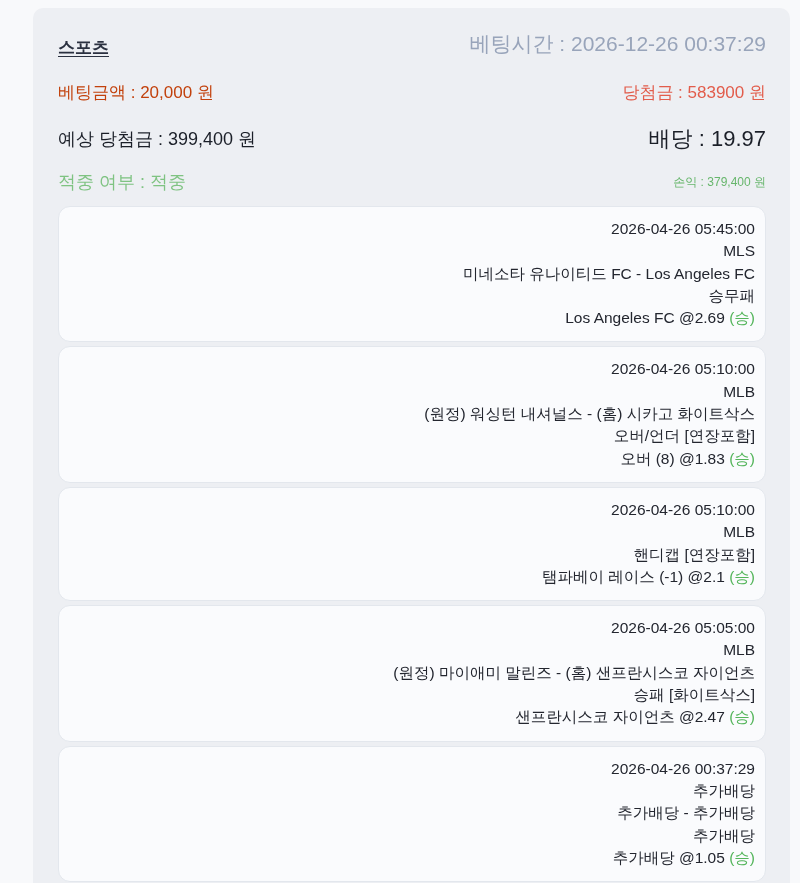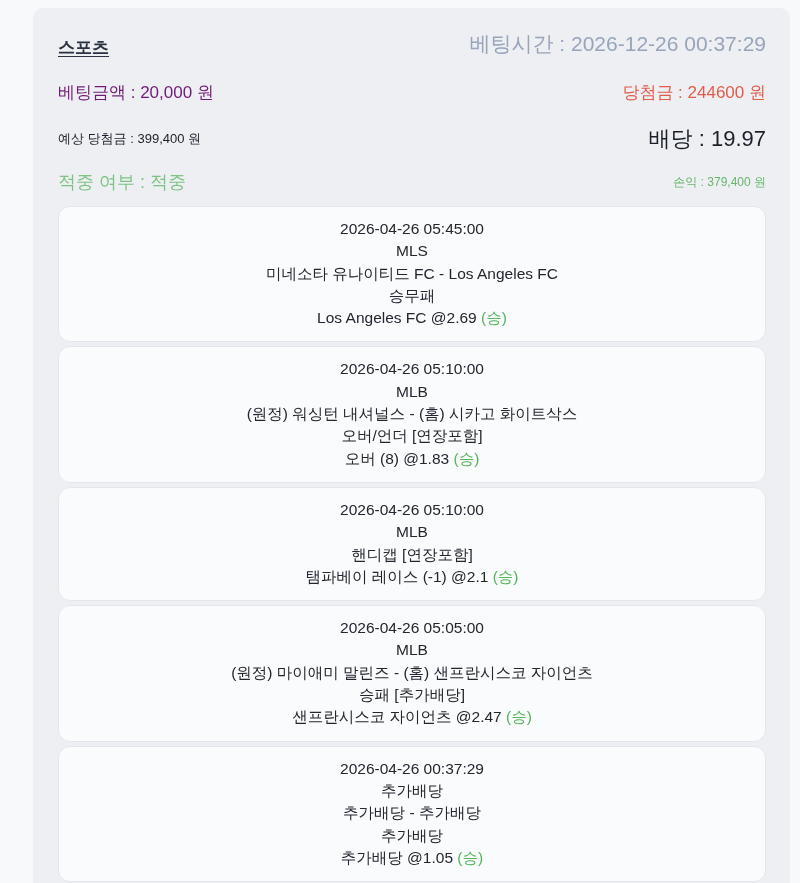--- a/index.html
+++ b/index.html
@@ -35,29 +35,29 @@
     padding-top: 6px;
     cursor: pointer;
   }
   .bet-time {
     font-size: 21px;
     font-weight: 400;
     color: #98a4ba;
   }
   .bet-amount {
     font-size: 17px;
-    color: #701a75;
+    color: #c2410c;
   }
   .win-amount {
     font-size: 17px;
     font-weight: 500;
     color: #e25c4b;
   }
   .expected-win {
-    font-size: 13px;
+    font-size: 18px;
     font-weight: 500;
     color: #1b1f28;
   }
   .odds {
     font-size: 22px;
     font-weight: 500;
     color: #1b1f28;
   }
   .hit-status {
     font-size: 18px;
@@ -68,21 +68,21 @@
     font-size: 12px;
     font-weight: 500;
     color: #67b66c;
   }
   .cards { display: flex; flex-direction: column; gap: 4px; }
   .bet-card {
     background: #fafbfd;
     border: 1px solid #e3e7ed;
     border-radius: 12px;
     padding: 11px 10px 12px 10px;
-    text-align: center;
+    text-align: right;
   }
   .bet-card .line {
     font-size: 15.5px;
     line-height: 22.3px;
     color: #23262f;
   }
   .result {
     color: #54b55b;
   }
 </style>
@@ -91,21 +91,21 @@
 
 <div class="panel">
 
   <div class="hrow hrow-1">
     <span class="category">스포츠</span>
     <span class="bet-time">베팅시간 : 2026-12-26 00:37:29</span>
   </div>
 
   <div class="hrow hrow-2">
     <span class="bet-amount">베팅금액 : 20,000 원</span>
-    <span class="win-amount">당첨금 : 244600 원</span>
+    <span class="win-amount">당첨금 : 583900 원</span>
   </div>
 
   <div class="hrow hrow-3">
     <span class="expected-win">예상 당첨금 : 399,400 원</span>
     <span class="odds">배당 : 19.97</span>
   </div>
 
   <div class="hrow hrow-4">
     <span class="hit-status">적중 여부 : 적중</span>
     <span class="profit">손익 : 379,400 원</span>
@@ -133,21 +133,21 @@
       <div class="line">2026-04-26 05:10:00</div>
       <div class="line">MLB</div>
       <div class="line">핸디캡 [연장포함]</div>
       <div class="line"><span>탬파베이 레이스 (-1) @2.1</span> <span class="result">(승)</span></div>
     </div>
 
     <div class="bet-card">
       <div class="line">2026-04-26 05:05:00</div>
       <div class="line">MLB</div>
       <div class="line">(원정) 마이애미 말린즈 - (홈) 샌프란시스코 자이언츠</div>
-      <div class="line">승패 [추가배당]</div>
+      <div class="line">승패 [화이트삭스]</div>
       <div class="line"><span>샌프란시스코 자이언츠 @2.47</span> <span class="result">(승)</span></div>
     </div>
 
     <div class="bet-card">
       <div class="line">2026-04-26 00:37:29</div>
       <div class="line">추가배당</div>
       <div class="line">추가배당 - 추가배당</div>
       <div class="line">추가배당</div>
       <div class="line"><span>추가배당 @1.05</span> <span class="result">(승)</span></div>
     </div>

